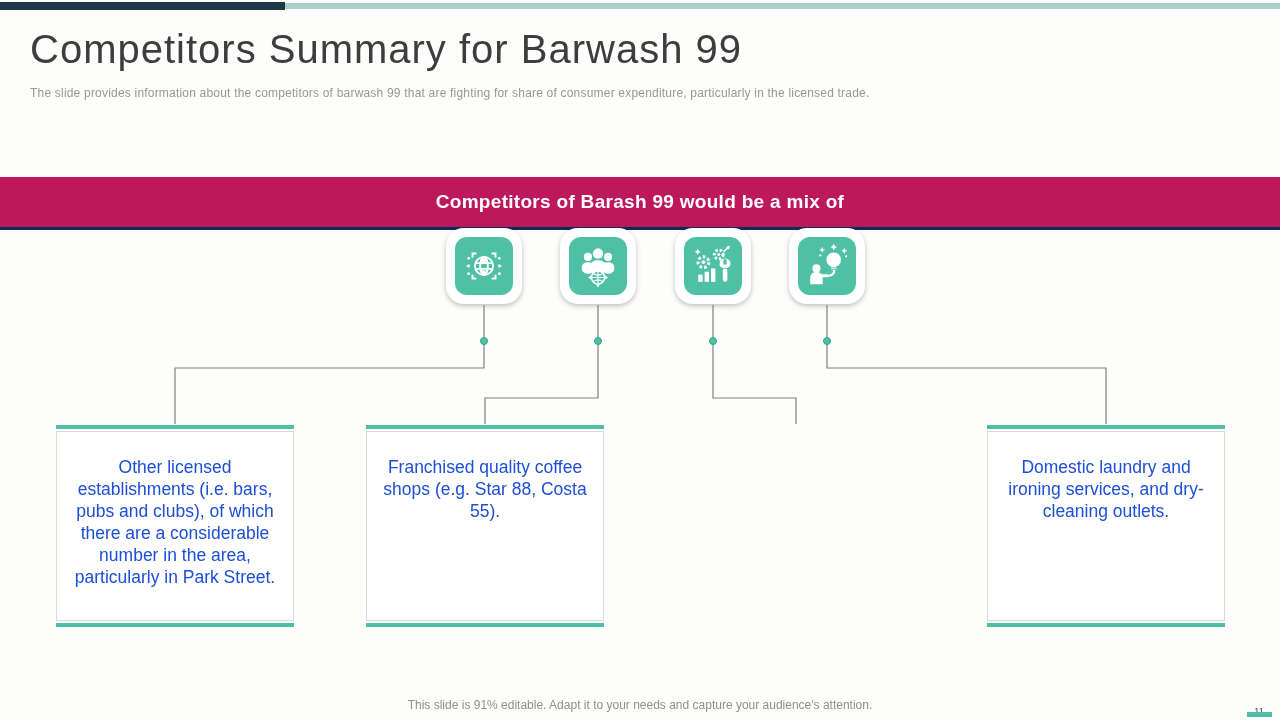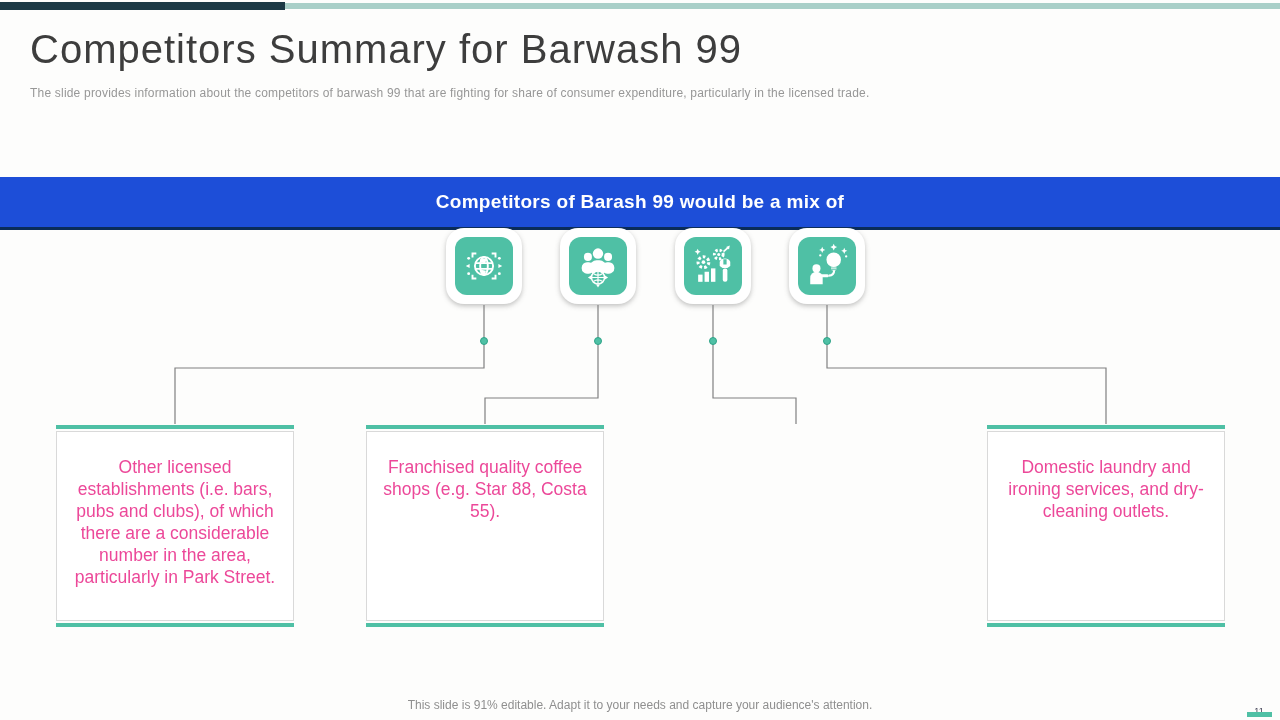--- a/index.html
+++ b/index.html
@@ -19,21 +19,21 @@
     font-size:40px; font-weight:400; color:#3d3d3d; letter-spacing:1px; line-height:1.15;
   }
   .subtitle {
     position:absolute; left:30px; top:86px; width:900px;
     font-size:12px; color:#979797; letter-spacing:0.2px;
   }
 
   
   .banner {
     position:absolute; left:0; top:177px; width:1280px; height:50px;
-    background:#1d4ed8; border-bottom:3px solid #0a2c5a;
+    background:#be185d; border-bottom:3px solid #0a2c5a;
     color:#ffffff; font-weight:bold; font-size:19px; letter-spacing:0.3px;
     text-align:center; line-height:50px;
   }
 
   
   .icon-frame {
     position:absolute; top:228px; width:76px; height:76px;
     background:#ffffff; border-radius:18px;
     box-shadow:0 2px 5px rgba(80,80,80,0.35);
   }
@@ -49,21 +49,21 @@
 
   
   .comp-box { position:absolute; top:425px; width:238px; }
   .comp-box.b1 { left:56px; }  .comp-box.b2 { left:366px; }
   .comp-box.b3 { left:677px; } .comp-box.b4 { left:987px; }
   .bar-top, .bar-bottom { height:4px; background:#4fc0a5; }
   .bar-top { margin-bottom:2px; } .bar-bottom { margin-top:2px; }
   .box-body {
     box-sizing:border-box; height:190px; background:#ffffff;
     border:1px solid #d9d9d9; padding:24px 10px 0;
-    font-size:17.5px; line-height:22px; color:#ec4899; text-align:center;
+    font-size:17.5px; line-height:22px; color:#1d4ed8; text-align:center;
   }
 
   
   .footer-note {
     position:absolute; left:0; top:698px; width:1280px;
     text-align:center; font-size:12px; color:#8f8f8f;
   }
   .page-num {
     position:absolute; left:1246px; top:706px; width:26px;
     text-align:center; font-size:9px; color:#3c3c50;

